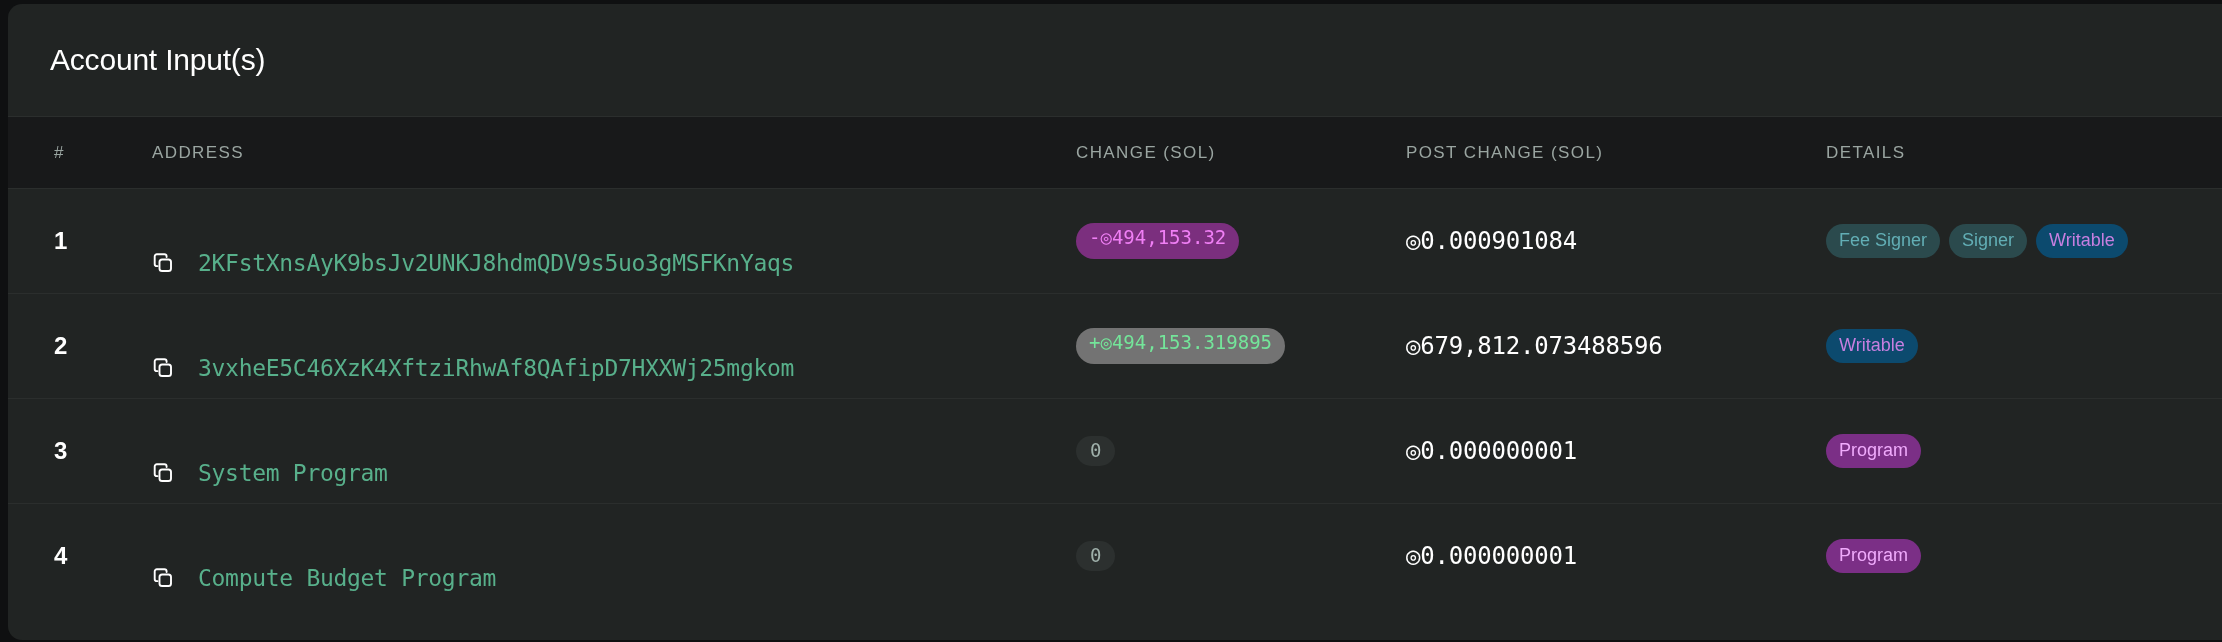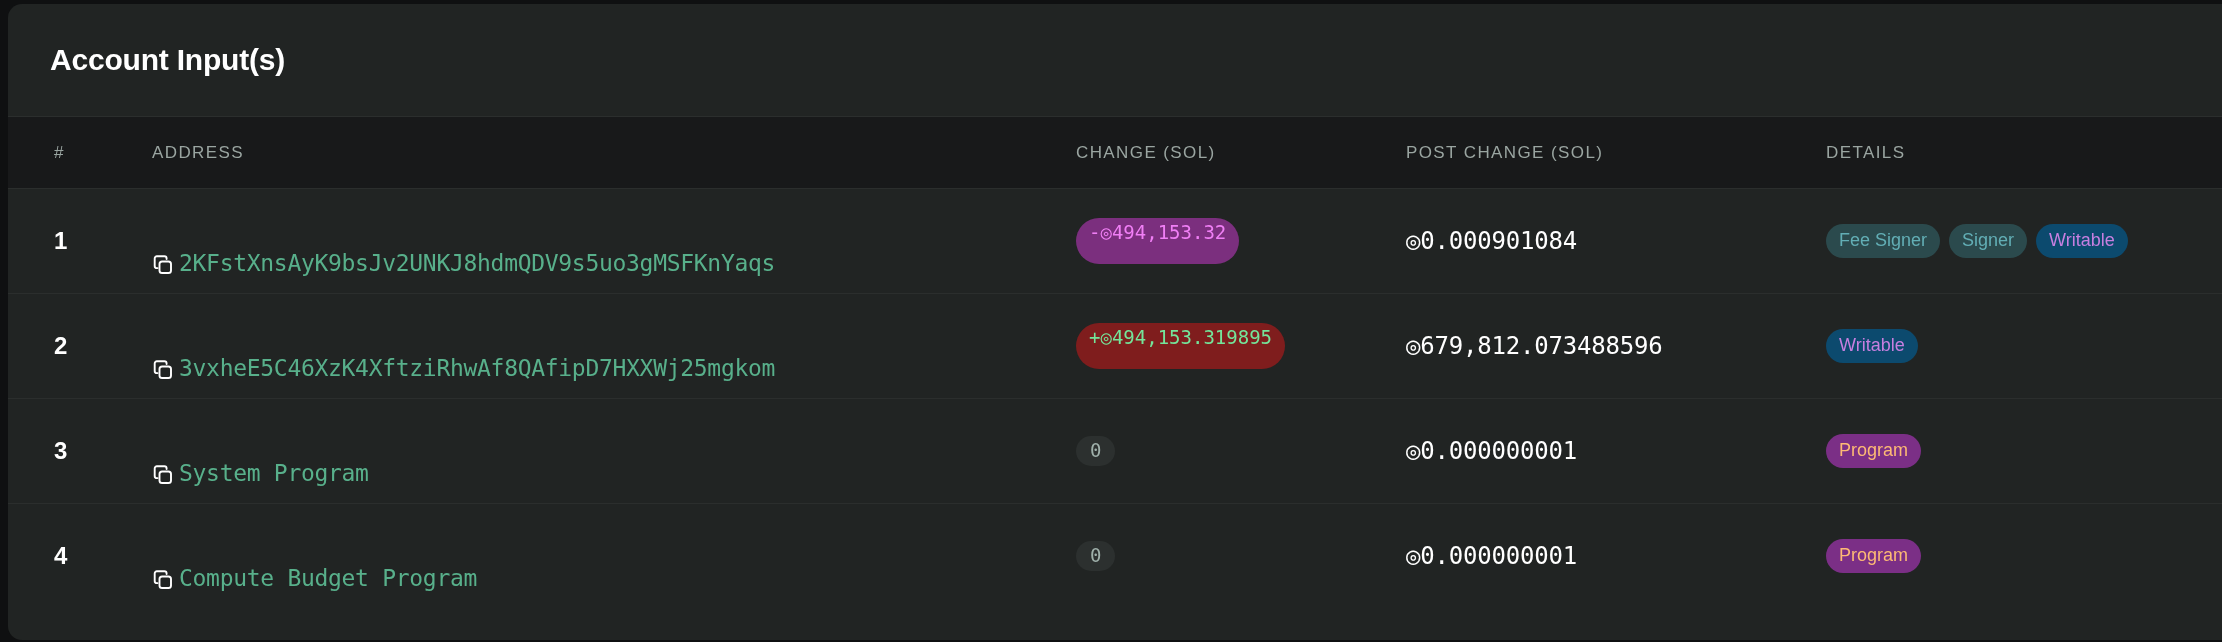--- a/index.html
+++ b/index.html
@@ -28,21 +28,21 @@
   
   .card-head {
     height: 112px;
     display: flex;
     align-items: center;
     padding-left: 42px;
   }
   .card-title {
     color: #ffffff;
     font-size: 30px;
-    font-weight: 700;
+    font-weight: 400;
     letter-spacing: -0.2px;
     white-space: nowrap;
   }
 
   
   .table {
     width: 100%;
     border-collapse: collapse;
     table-layout: fixed;
   }
@@ -84,45 +84,45 @@
   }
 
   .row-num {
     padding-left: 46px;
     color: #ffffff;
     font-size: 24px;
     font-weight: 600;
   }
 
   .addr-cell { padding-left: 46px; }
-  .addr-wrap { display: flex; align-items: flex-end; gap: 5px; margin-top: 44px; }
+  .addr-wrap { display: flex; align-items: center; gap: 24px; margin-top: 44px; }
 
   .copy-icon { flex: 0 0 auto; display: block; }
 
   .addr-link {
     color: #58b08b;
     font-family: "DejaVu Sans Mono", monospace;
     font-size: 23px;
     letter-spacing: -0.3px;
     cursor: pointer;
   }
 
   
   .badge {
     display: inline-flex;
     align-items: center;
     justify-content: center;
     border-radius: 999px;
     font-family: "DejaVu Sans Mono", monospace;
     font-size: 19px;
-    padding: 5px 13px 22px;
+    padding: 5px 13px 12px;
     line-height: 1;
   }
   .badge.neg  { background: #7b2f7e; color: #f07ff5; }
-  .badge.pos  { background: #7f1d1d; color: #74e59a; }
+  .badge.pos  { background: #737373; color: #74e59a; }
   .badge.zero { background: #2c302f; color: #9fb0aa; padding: 5px 14px 6px; }
 
   .balance {
     color: #ffffff;
     font-family: "DejaVu Sans Mono", monospace;
     font-size: 24px;
     letter-spacing: -0.2px;
     margin-top: 46px;
   }
 
@@ -133,21 +133,21 @@
     align-items: center;
     justify-content: center;
     border-radius: 999px;
     font-family: "Liberation Sans", sans-serif;
     font-size: 18px;
     line-height: 1;
     padding: 7px 13px 9px;
   }
   .tag.teal   { background: #2b4a4d; color: #62aeb5; }
   .tag.purple { background: #0c4a6e; color: #c77fe0; }
-  .tag.program{ background: #7b2f86; color: #fdba74; }
+  .tag.program{ background: #7b2f86; color: #f0abfc; }
 </style>
 </head>
 <body>
 
 <div class="card">
 
   <div class="card-head">
     <div class="card-title">Account Input(s)</div>
   </div>
 

